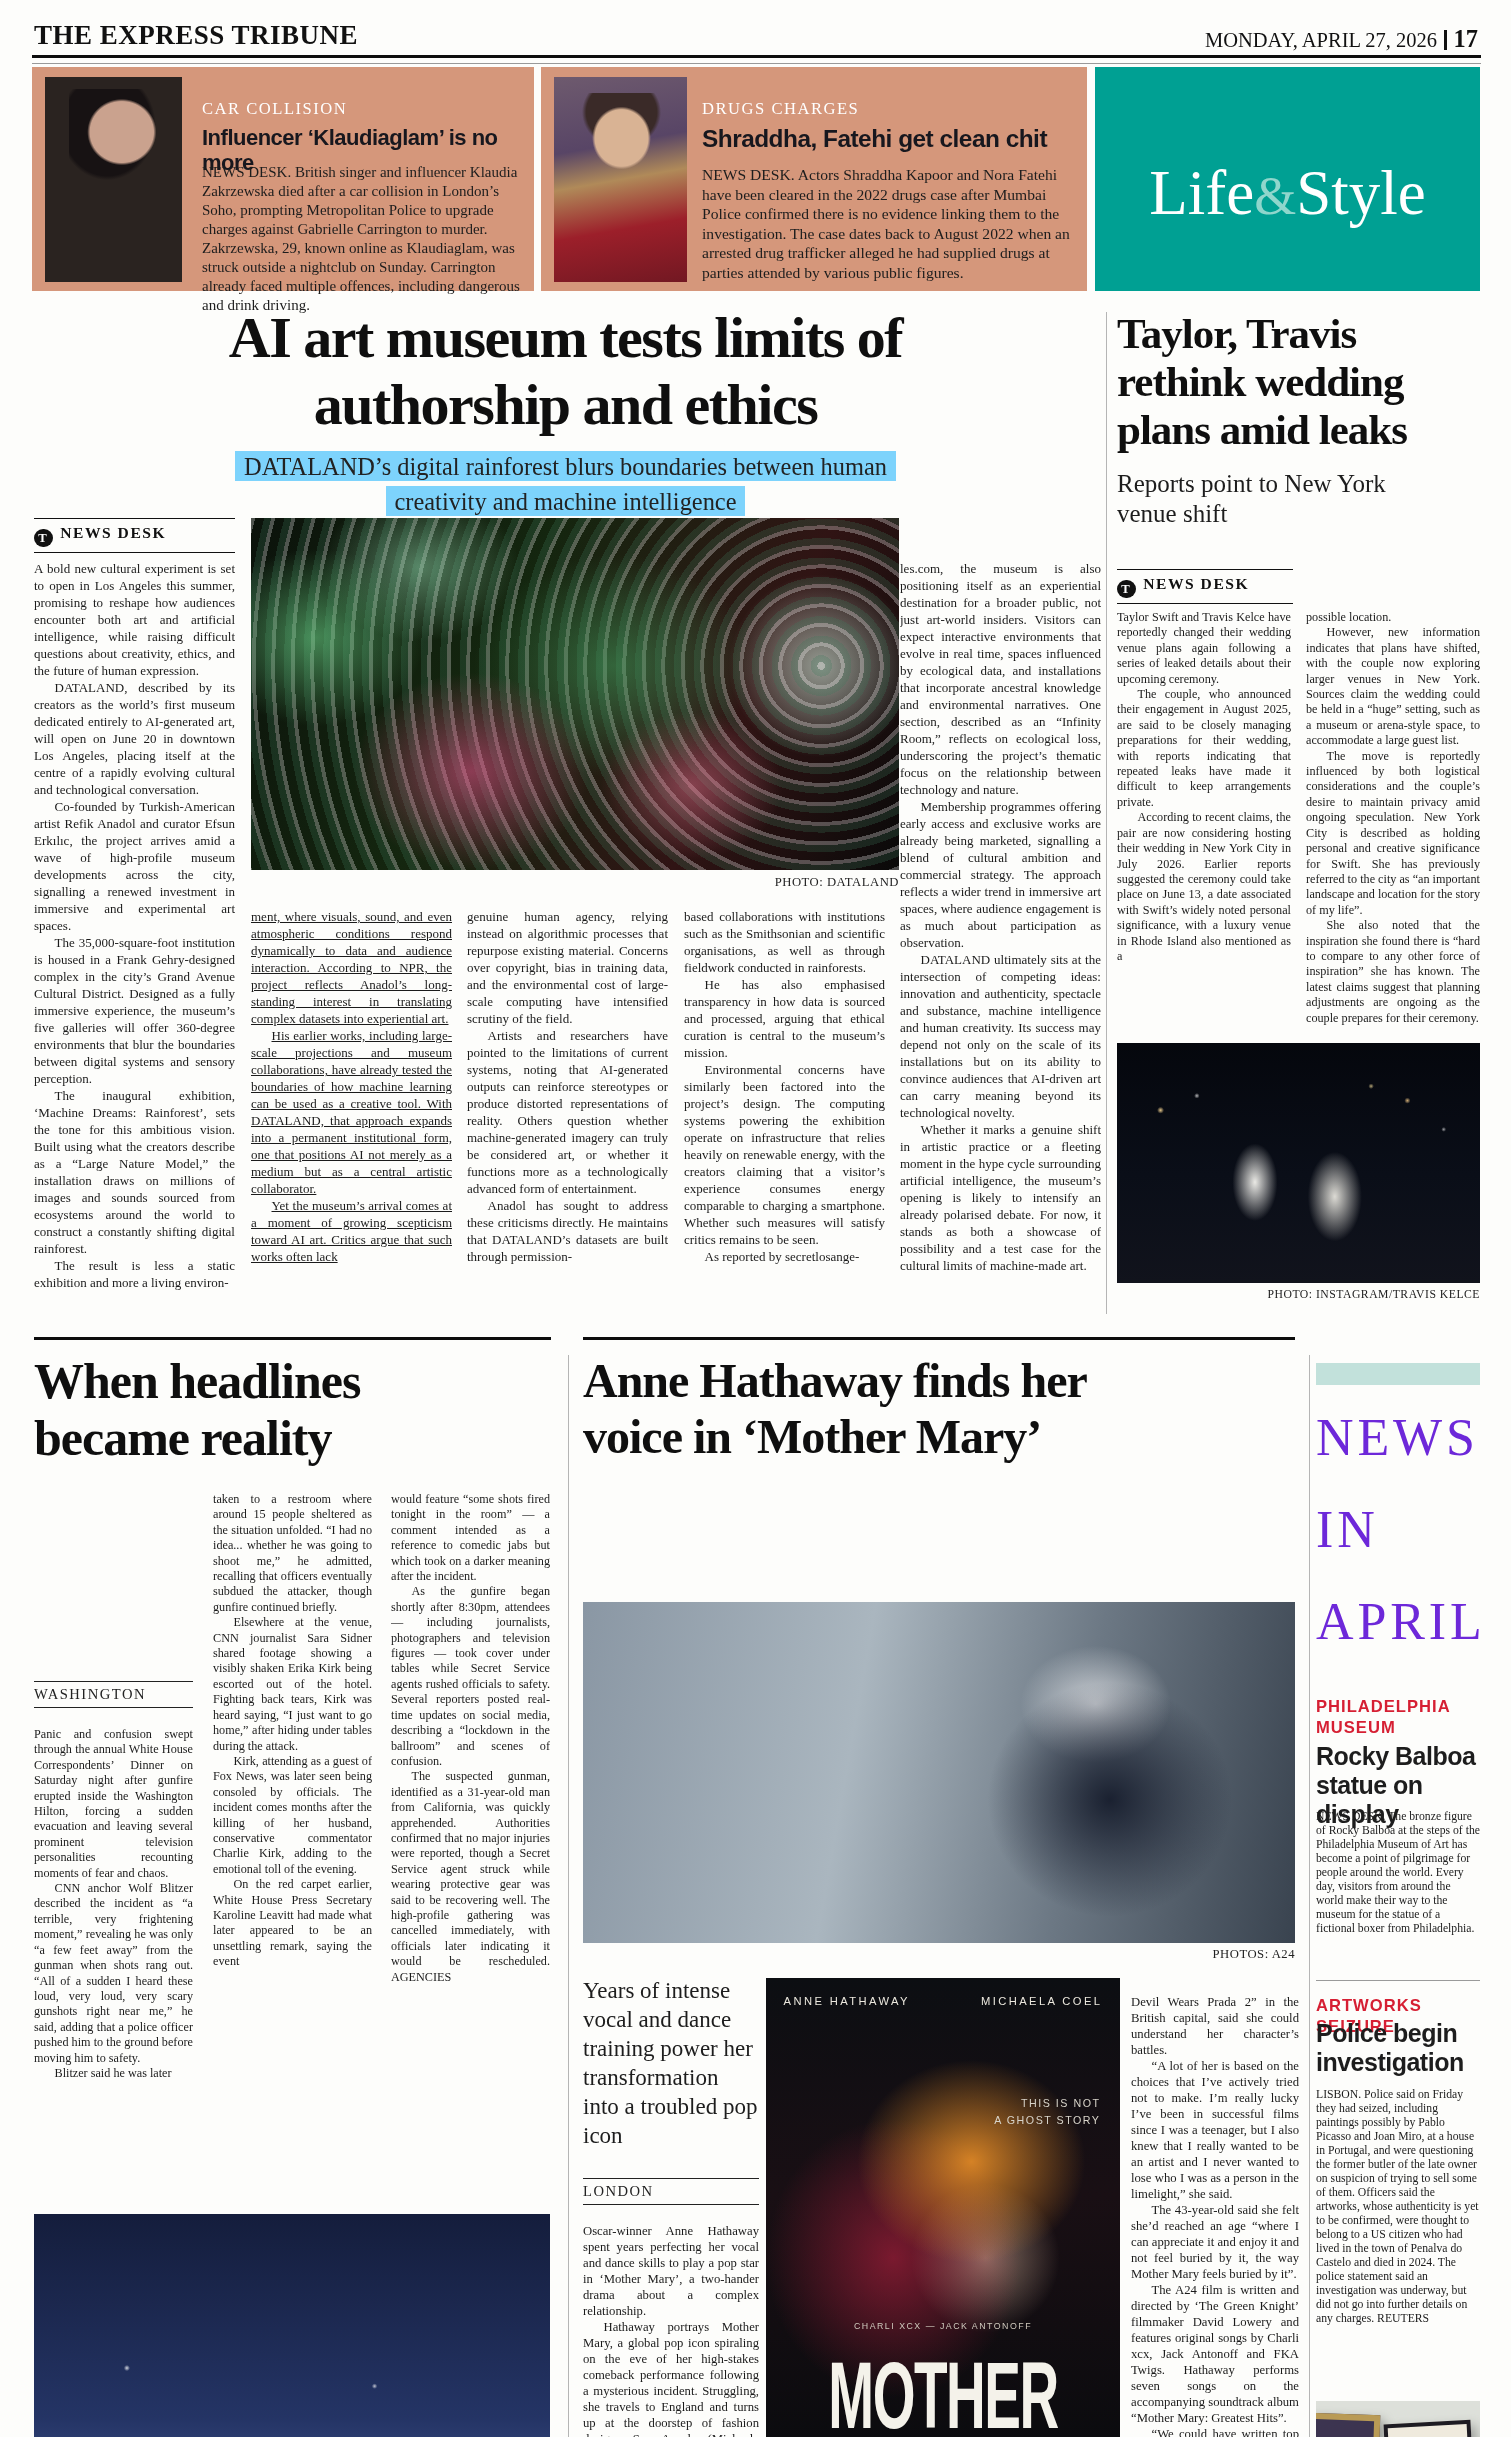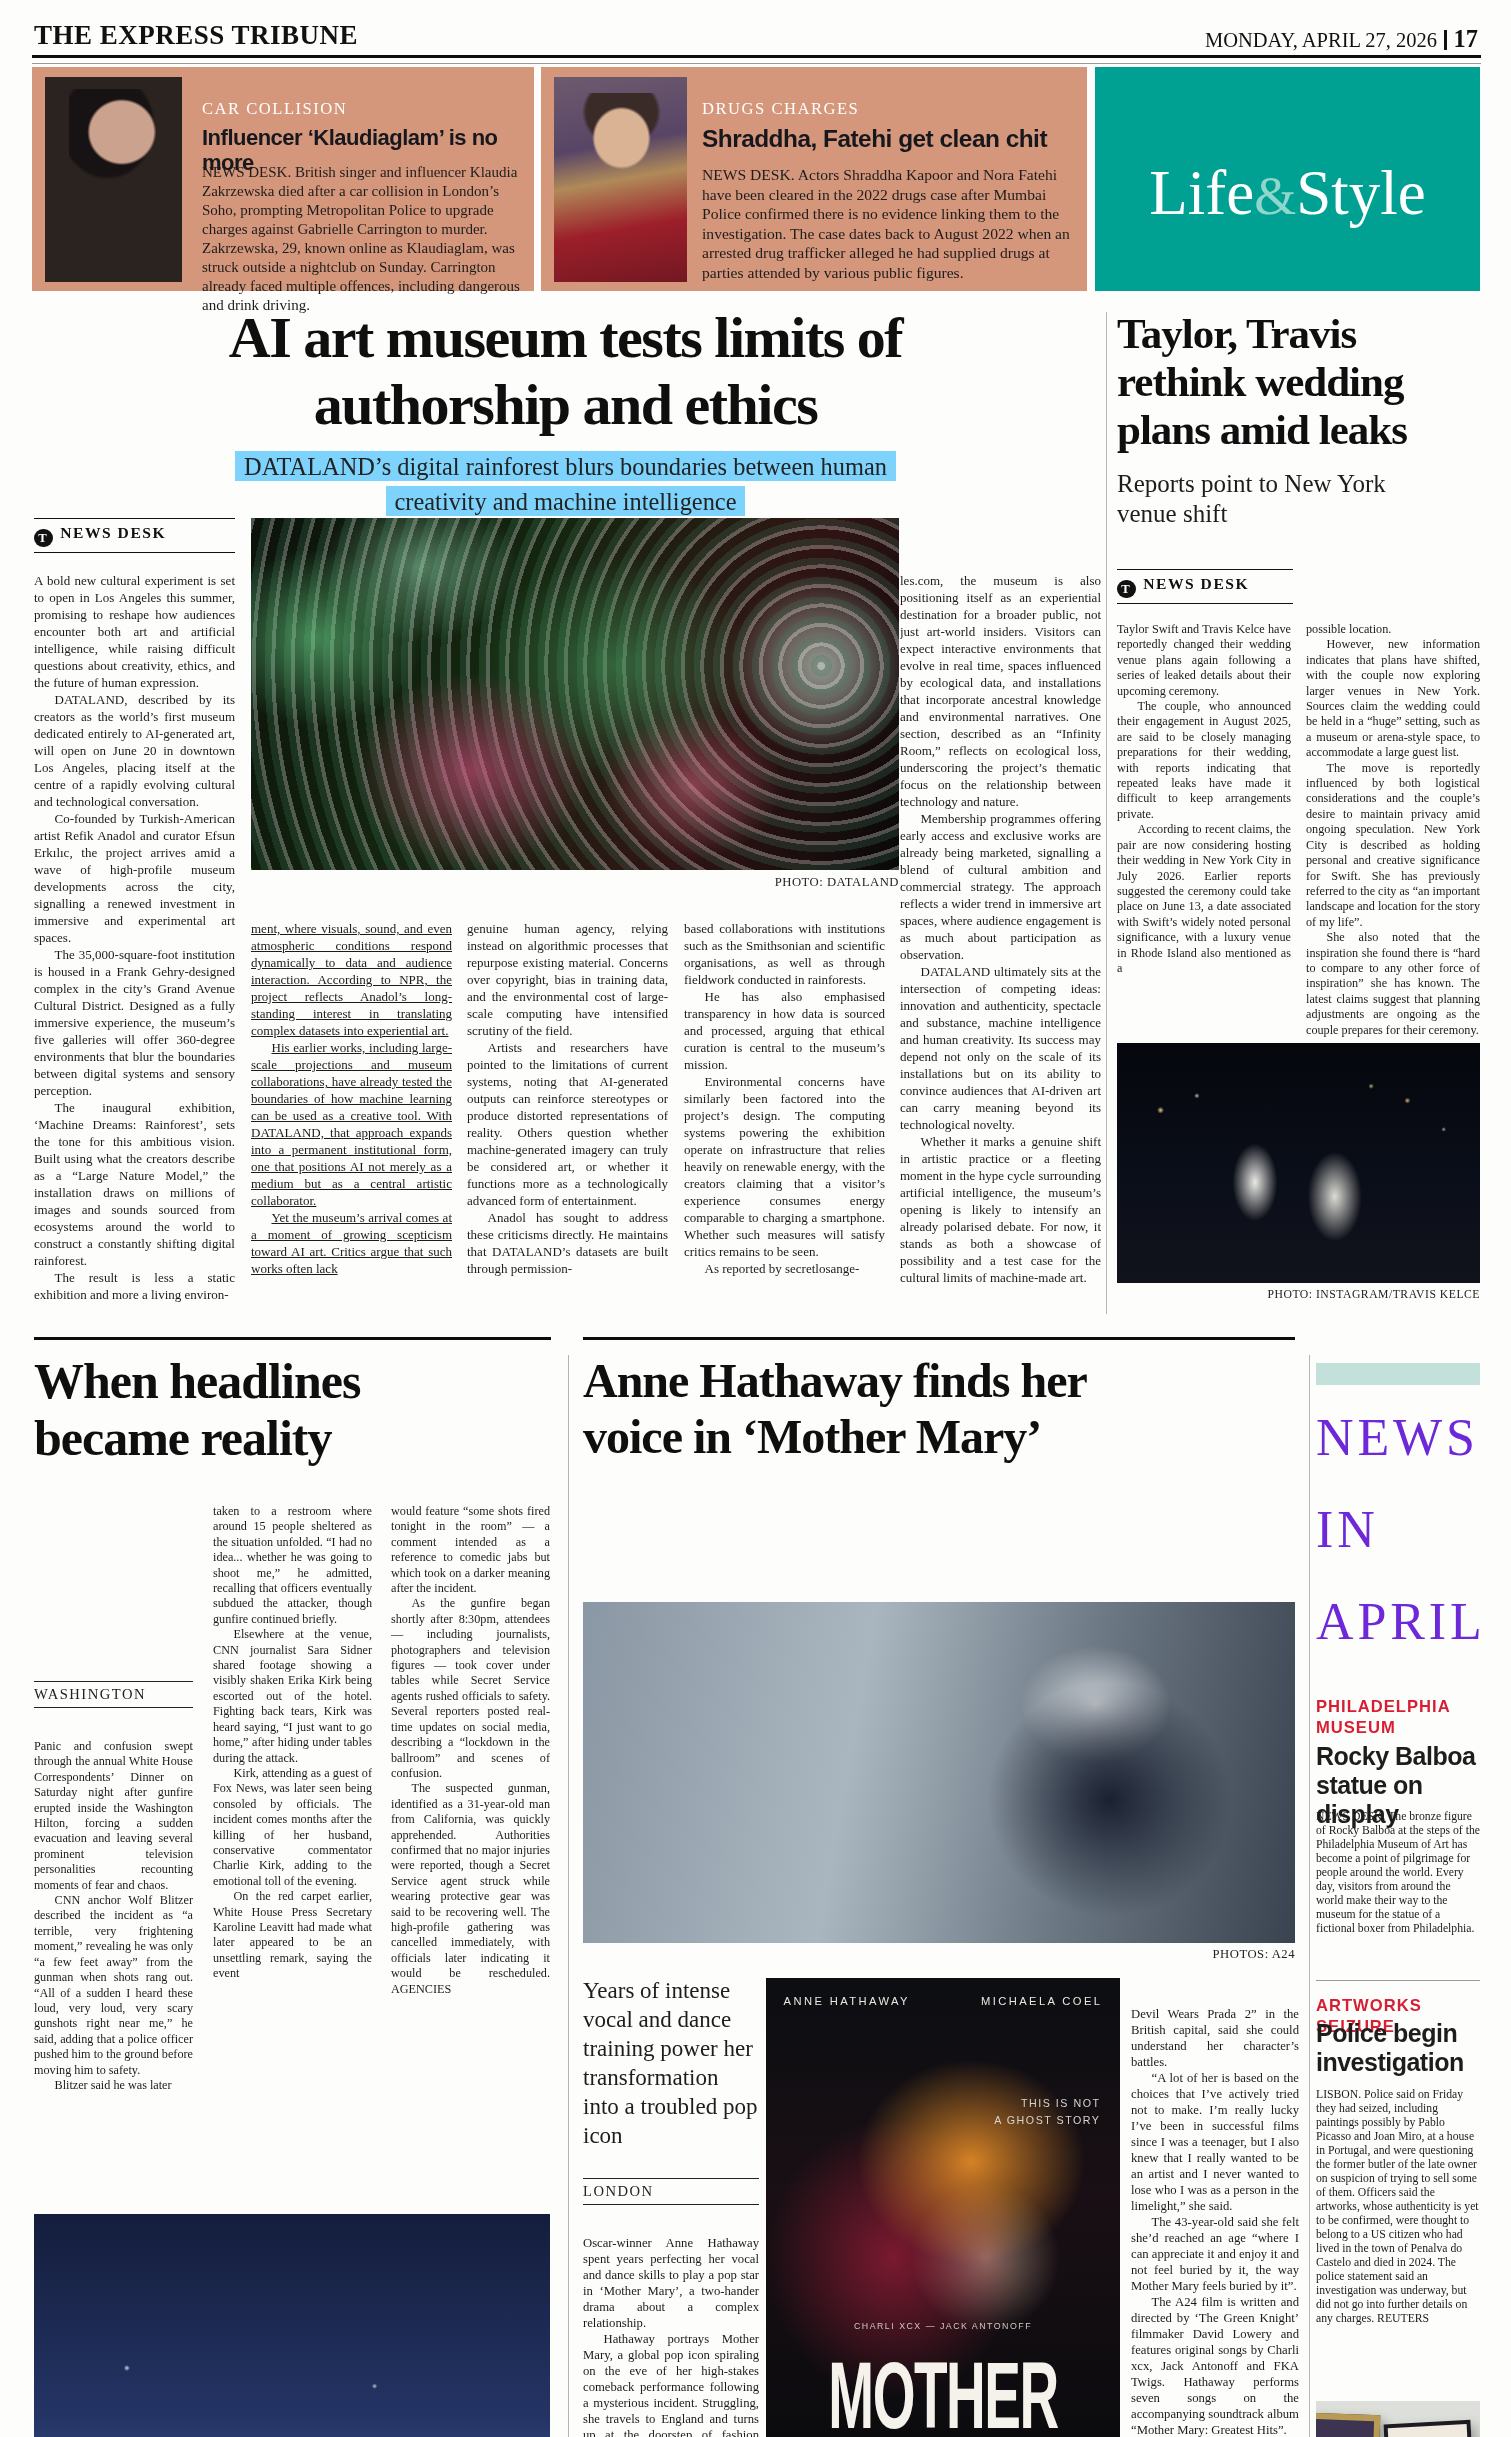--- a/index.html
+++ b/index.html
@@ -22,21 +22,21 @@
   .lifestyle .amp{color:#8fd6cc;font-size:54px;}
   
   .main-h1{left:34px;top:306px;width:1063px;text-align:center;font-size:58px;line-height:64px;font-weight:700;letter-spacing:-1.5px;color:#0f0f0f;}
   .main-sub{left:34px;top:450px;width:1063px;text-align:center;font-size:24.4px;line-height:31px;color:#222;}
   .main-sub span{background:#7dd3fc;padding:1.5px 8.8px;}
   
   .byline{border-top:1.5px solid #111;border-bottom:1.5px solid #111;padding:4.9px 0;font-weight:700;font-size:15.6px;letter-spacing:1.5px;color:#111;}
   .t-icon{display:inline-block;width:18.5px;height:18.5px;border-radius:50%;background:#111;color:#fff;text-align:center;line-height:18.5px;font-size:12.7px;font-weight:700;margin-right:7.8px;vertical-align:-3.9px;font-family:"Liberation Serif",serif;}
   .dateline{border-top:1px solid #222;border-bottom:1px solid #222;padding:3.9px 0;font-size:14.6px;letter-spacing:1.5px;color:#222;}
   
-  .bodycol{font-size:13px;line-height:17px;text-align:justify;overflow:hidden;color:#1b1b1b;margin-top:12px;}
+  .bodycol{font-size:13px;line-height:17px;text-align:justify;overflow:hidden;color:#1b1b1b;}
   .bodycol p{margin:0;text-indent:20.5px;}
   .bodycol p:first-child{text-indent:0;}
   .bodycol.small{font-size:12.2px;line-height:15.4px;}
   .caption{font-size:12.7px;letter-spacing:0.5px;color:#222;text-align:right;}
   .vrule{width:1px;background:#b5b5b5;}
   .hrule-black{height:2.9px;background:#0d0d0d;}
   .thin-div{height:1px;background:#9a9a9a;}
   
   .tay-h{left:1117px;top:310px;width:371px;font-size:43px;line-height:48px;font-weight:700;letter-spacing:-1px;color:#0f0f0f;}
   .tay-sf{left:1117px;top:469px;width:322px;font-size:25px;line-height:30px;color:#1d1d1d;}

